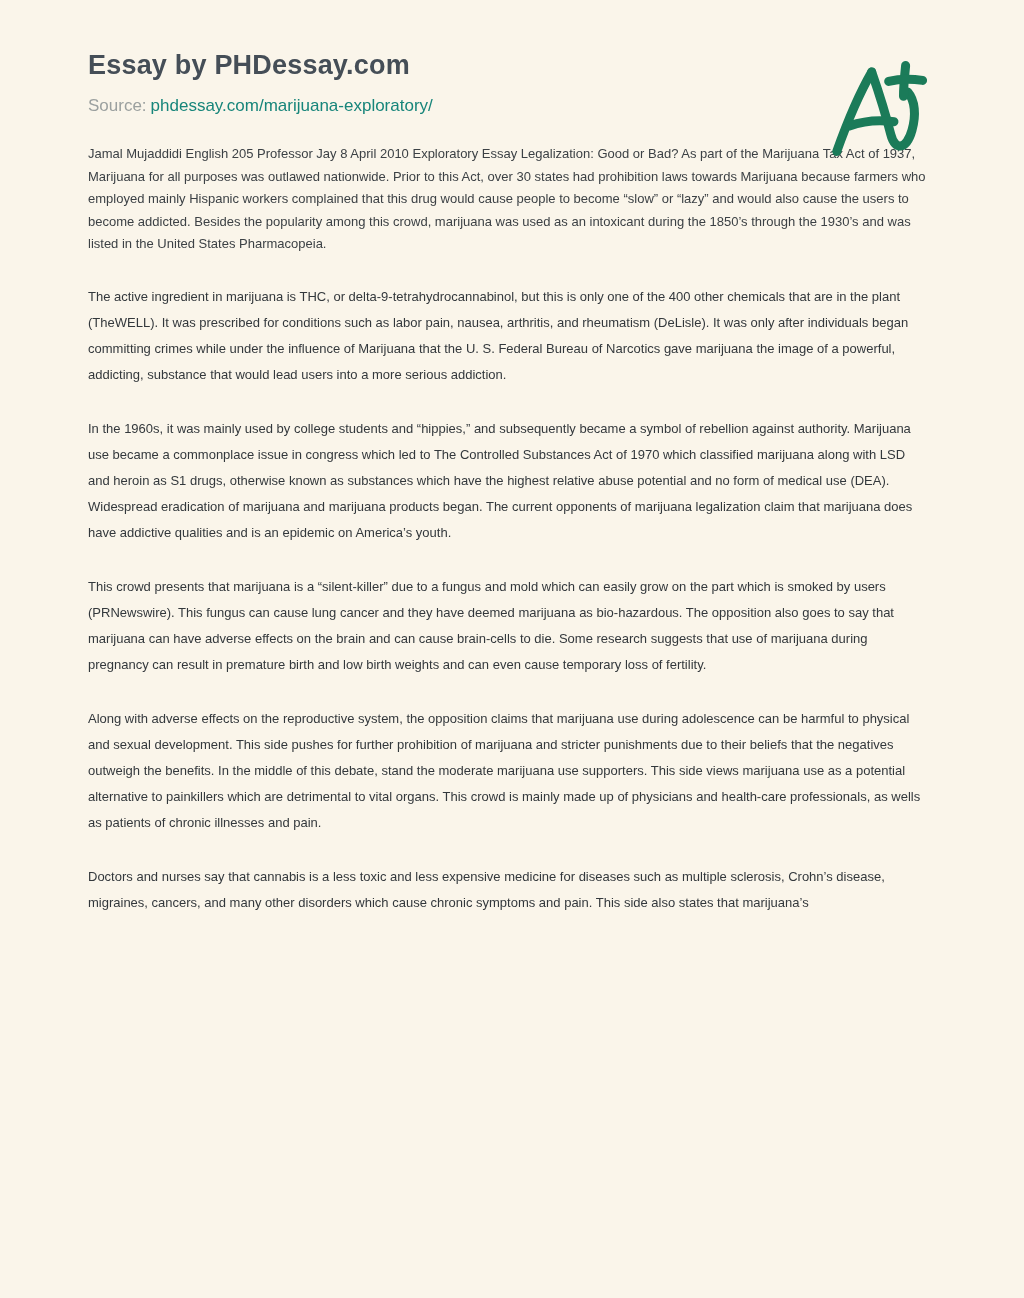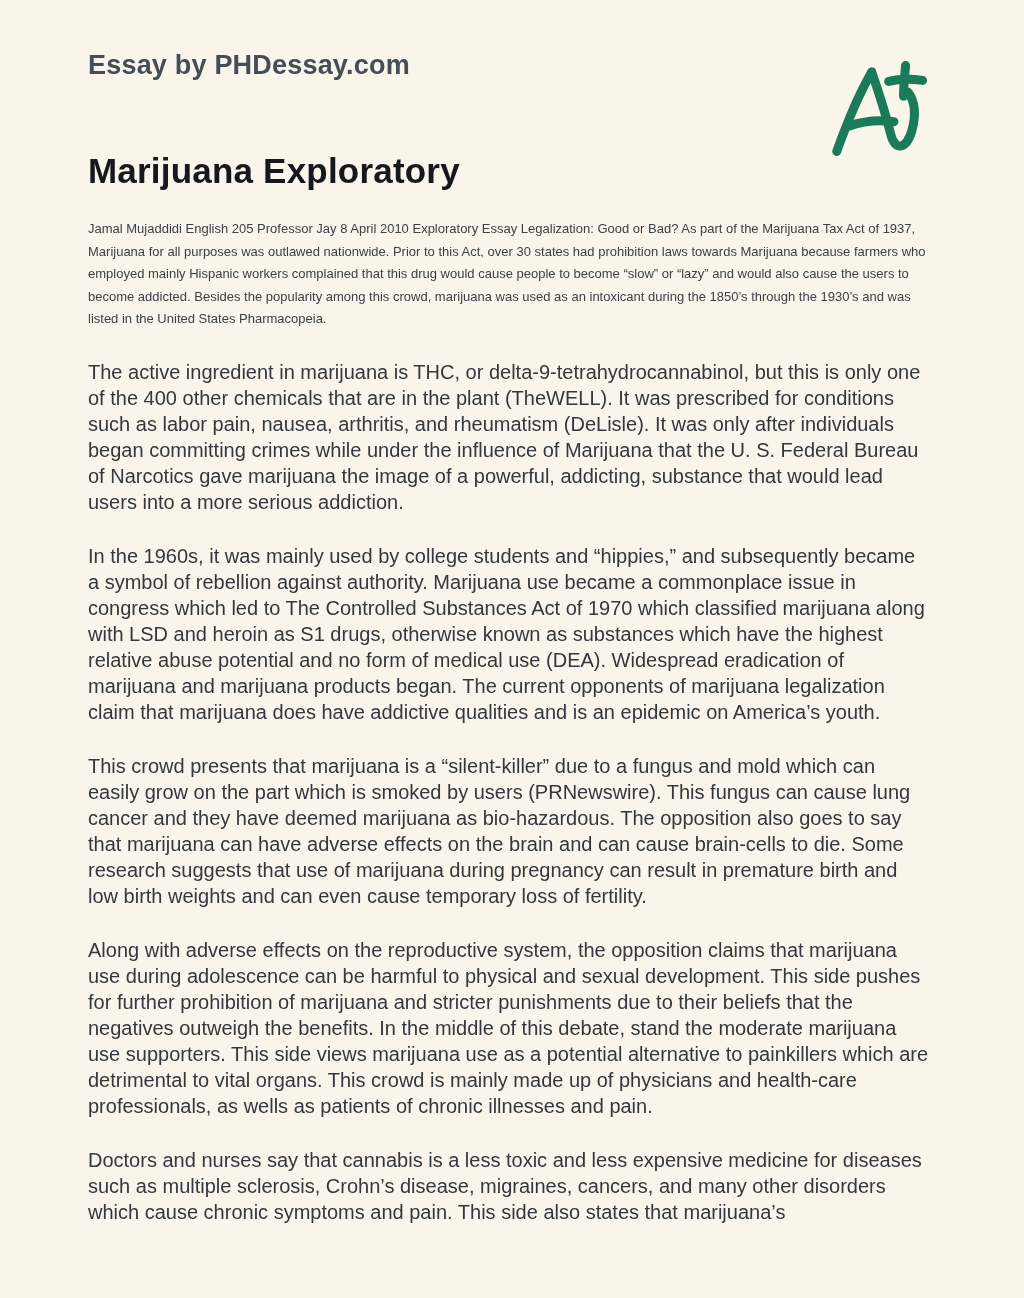--- a/index.html
+++ b/index.html
@@ -66,50 +66,52 @@
     margin-top: 27px;
     max-width: 852px;
     font-size: 13px;
     line-height: 22.5px;
     color: #3c4145;
   }
   .body-para {
     margin: 0;
     margin-top: 28px;
     max-width: 852px;
-    font-size: 20px;
+    font-size: 13px;
     line-height: 26px;
     color: #33383c;
   }
 </style>
 </head>
 <body>
 
 <div class="clip-region">
   <div class="page">
 
     <h1 class="site-header-title">Essay by PHDessay.com</h1>
 
+    <div class="source-line">
+      <span>Source:</span><a class="source-link" href="#">phdessay.com/marijuana-exploratory/</a>
+    </div>
 
     <div class="logo-wrap">
       <svg viewBox="0 0 100 100" fill="none" stroke="#1b7b59" stroke-width="8.5" stroke-linecap="round">
 
         <path d="M12 90 C22 62 34 34 45 15"></path>
 
         <path d="M45 15 C53 38 60 62 63 74 C67 90 78 88 83 70 C87 56 86 42 79 34"></path>
 
         <path d="M24 66 C38 61 52 60 66 62"></path>
 
         <path d="M77 9 C76 19 75 29 75 38"></path>
 
         <path d="M61 24 C71 21.5 83 21.5 93 23"></path>
       </svg>
     </div>
 
-    <h2 class="essay-title">Marijuana Exploratory</h2>
 
     <p class="byline-para">Jamal Mujaddidi English 205 Professor Jay 8 April 2010 Exploratory Essay Legalization: Good or Bad? As part of the Marijuana Tax Act of 1937, Marijuana for all purposes was outlawed nationwide. Prior to this Act, over 30 states had prohibition laws towards Marijuana because farmers who employed mainly Hispanic workers complained that this drug would cause people to become “slow” or “lazy” and would also cause the users to become addicted. Besides the popularity among this crowd, marijuana was used as an intoxicant during the 1850’s through the 1930’s and was listed in the United States Pharmacopeia.</p>
 
     <p class="body-para">The active ingredient in marijuana is THC, or delta-9-tetrahydrocannabinol, but this is only one of the 400 other chemicals that are in the plant (TheWELL). It was prescribed for conditions such as labor pain, nausea, arthritis, and rheumatism (DeLisle). It was only after individuals began committing crimes while under the influence of Marijuana that the U. S. Federal Bureau of Narcotics gave marijuana the image of a powerful, addicting, substance that would lead users into a more serious addiction.</p>
 
     <p class="body-para">In the 1960s, it was mainly used by college students and “hippies,” and subsequently became a symbol of rebellion against authority. Marijuana use became a commonplace issue in congress which led to The Controlled Substances Act of 1970 which classified marijuana along with LSD and heroin as S1 drugs, otherwise known as substances which have the highest relative abuse potential and no form of medical use (DEA). Widespread eradication of marijuana and marijuana products began. The current opponents of marijuana legalization claim that marijuana does have addictive qualities and is an epidemic on America’s youth.</p>
 
     <p class="body-para">This crowd presents that marijuana is a “silent-killer” due to a fungus and mold which can easily grow on the part which is smoked by users (PRNewswire). This fungus can cause lung cancer and they have deemed marijuana as bio-hazardous. The opposition also goes to say that marijuana can have adverse effects on the brain and can cause brain-cells to die. Some research suggests that use of marijuana during pregnancy can result in premature birth and low birth weights and can even cause temporary loss of fertility.</p>
 
     <p class="body-para">Along with adverse effects on the reproductive system, the opposition claims that marijuana use during adolescence can be harmful to physical and sexual development. This side pushes for further prohibition of marijuana and stricter punishments due to their beliefs that the negatives outweigh the benefits. In the middle of this debate, stand the moderate marijuana use supporters. This side views marijuana use as a potential alternative to painkillers which are detrimental to vital organs. This crowd is mainly made up of physicians and health-care professionals, as wells as patients of chronic illnesses and pain.</p>

